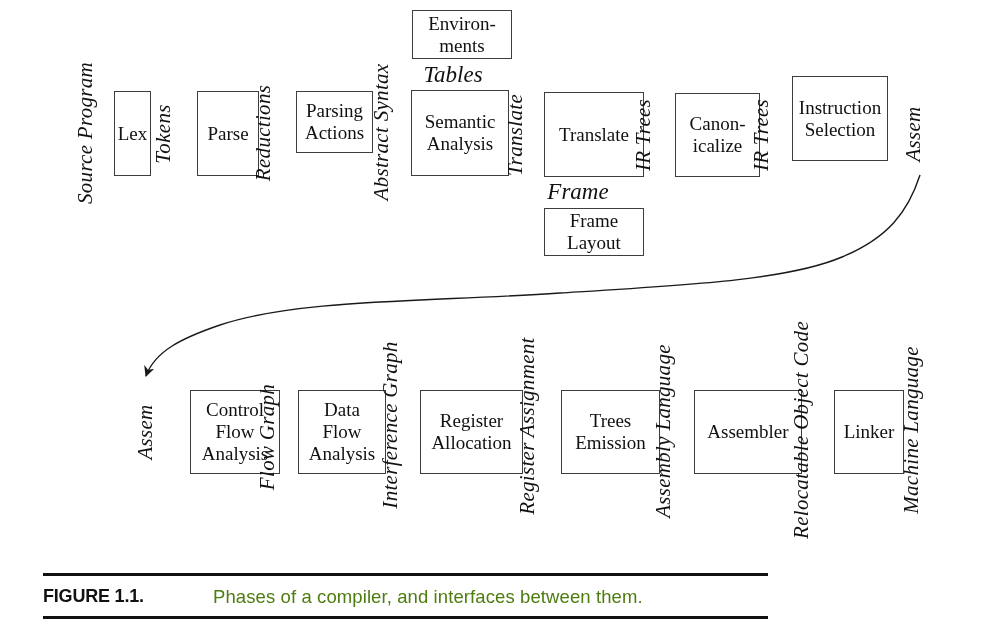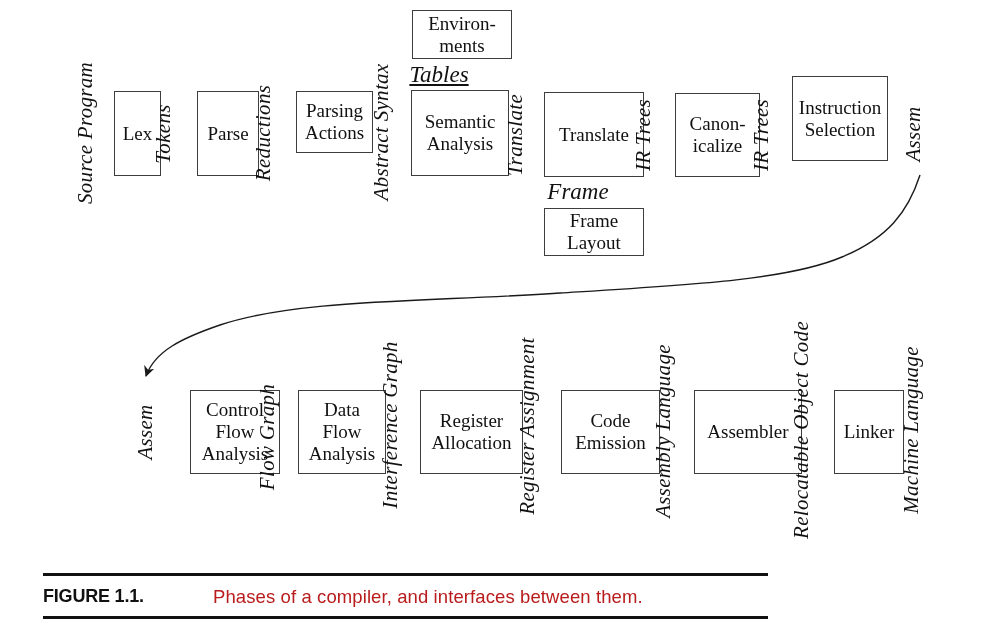--- a/index.html
+++ b/index.html
@@ -64,41 +64,41 @@
     letter-spacing: -0.2px;
     color: #111111;
     white-space: nowrap;
   }
   .fig-text {
     position: absolute;
     left: 213px;
     top: 586px;
     font: 18.5px "Liberation Sans", sans-serif;
     letter-spacing: 0.1px;
-    color: #b91c1c;
+    color: #4d7c0f;
     white-space: nowrap;
   }
 </style>
 </head>
 <body>
 
 <div class="stage">
 
   <svg class="arrow-svg" viewBox="0 0 983 628" xmlns="http://www.w3.org/2000/svg">
     <defs>
       <marker id="ah" viewBox="0 0 10 10" refX="9" refY="5" markerWidth="11" markerHeight="11" markerUnits="userSpaceOnUse" orient="auto">
         <path d="M 0 0 L 10 5 L 0 10 L 3.2 5 Z" fill="#1a1a1a"></path>
       </marker>
     </defs>
     <path d="M 920 175 C 908 212 888 238 842 257 C 788 280 690 285 560 293 C 425 302 298 299 220 325 C 182 338 155 351 146 376" fill="none" stroke="#1a1a1a" stroke-width="1.4" marker-end="url(#ah)"></path>
   </svg>
 
   <div class="vlabel" style="left:85px; top:133px;">Source Program</div>
 
-  <div class="box" style="left:98px; top:91px; width:47px; height:85px;">
+  <div class="box" style="left:98px; top:91px; width:37px; height:85px;">
     <span class="blabel">Lex</span>
   </div>
 
   <div class="vlabel" style="left:163px; top:134px;">Tokens</div>
 
   <div class="box" style="left:181px; top:91px; width:62px; height:85px;">
     <span class="blabel">Parse</span>
   </div>
 
   <div class="vlabel" style="left:263px; top:133px;">Reductions</div>
@@ -108,21 +108,21 @@
 Actions</span>
   </div>
 
   <div class="vlabel" style="left:381px; top:132px;">Abstract Syntax</div>
 
   <div class="box" style="left:396px; top:10px; width:100px; height:49px;">
     <span class="blabel">Environ-
 ments</span>
   </div>
 
-  <div class="hlabel" style="left:439px; top:75px;text-decoration:underline;">Tables</div>
+  <div class="hlabel" style="left:453px; top:75px;">Tables</div>
 
   <div class="box" style="left:395px; top:90px; width:98px; height:86px;">
     <span class="blabel">Semantic
 Analysis</span>
   </div>
 
   <div class="vlabel" style="left:515px; top:135px;">Translate</div>
 
   <div class="box" style="left:528px; top:92px; width:100px; height:85px;">
     <span class="blabel">Translate</span>
@@ -170,21 +170,21 @@
   <div class="vlabel" style="left:390px; top:425px;">Interference Graph</div>
 
   <div class="box" style="left:404px; top:390px; width:103px; height:84px;">
     <span class="blabel">Register
 Allocation</span>
   </div>
 
   <div class="vlabel" style="left:527px; top:426px;">Register Assignment</div>
 
   <div class="box" style="left:545px; top:390px; width:99px; height:84px;">
-    <span class="blabel">Code
+    <span class="blabel">Trees
 Emission</span>
   </div>
 
   <div class="vlabel" style="left:663px; top:431px;">Assembly Language</div>
 
   <div class="box" style="left:678px; top:390px; width:108px; height:84px;">
     <span class="blabel">Assembler</span>
   </div>
 
   <div class="vlabel" style="left:801px; top:430px;">Relocatable Object Code</div>

